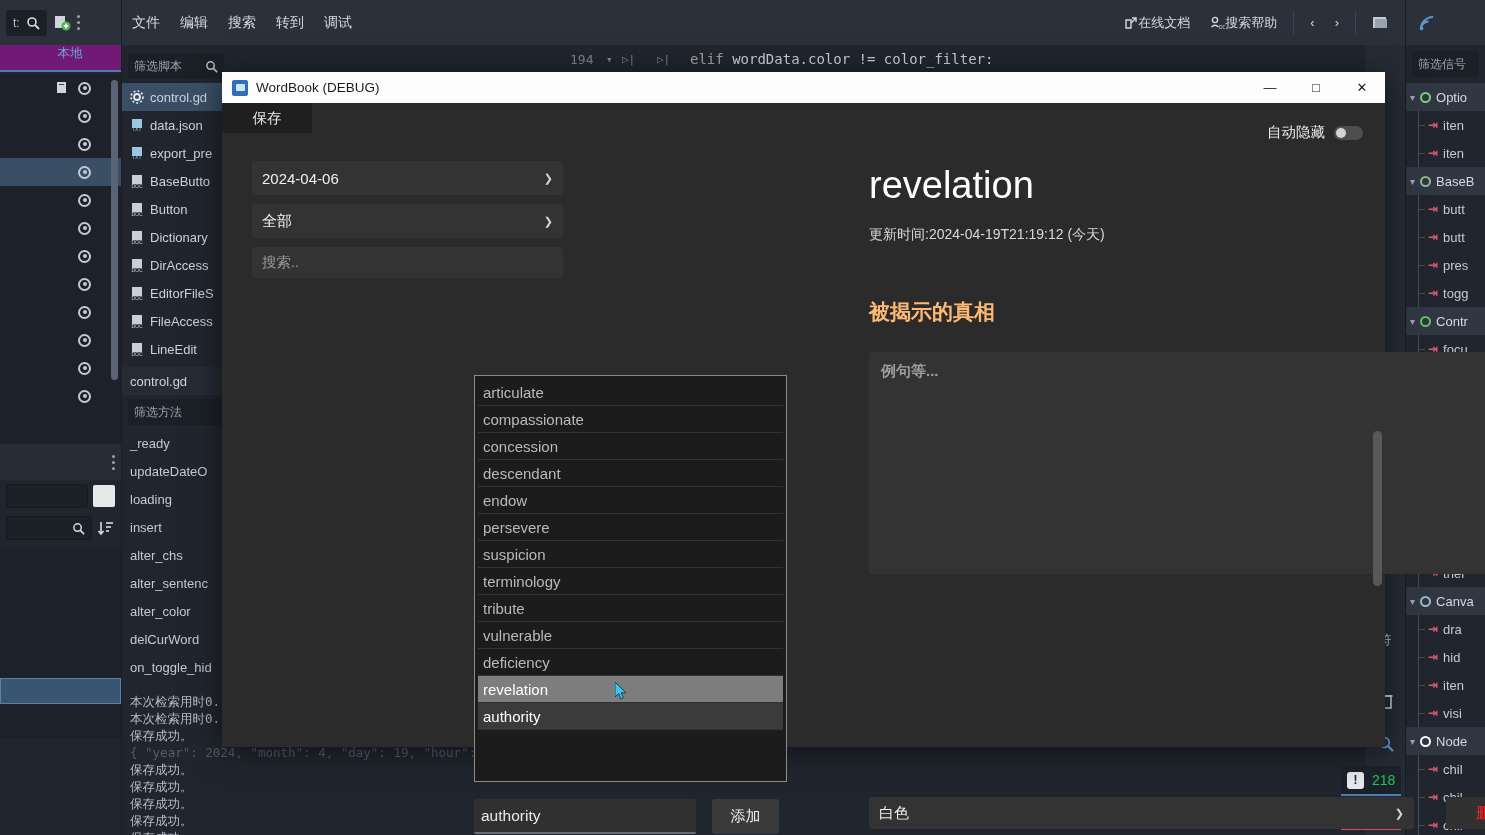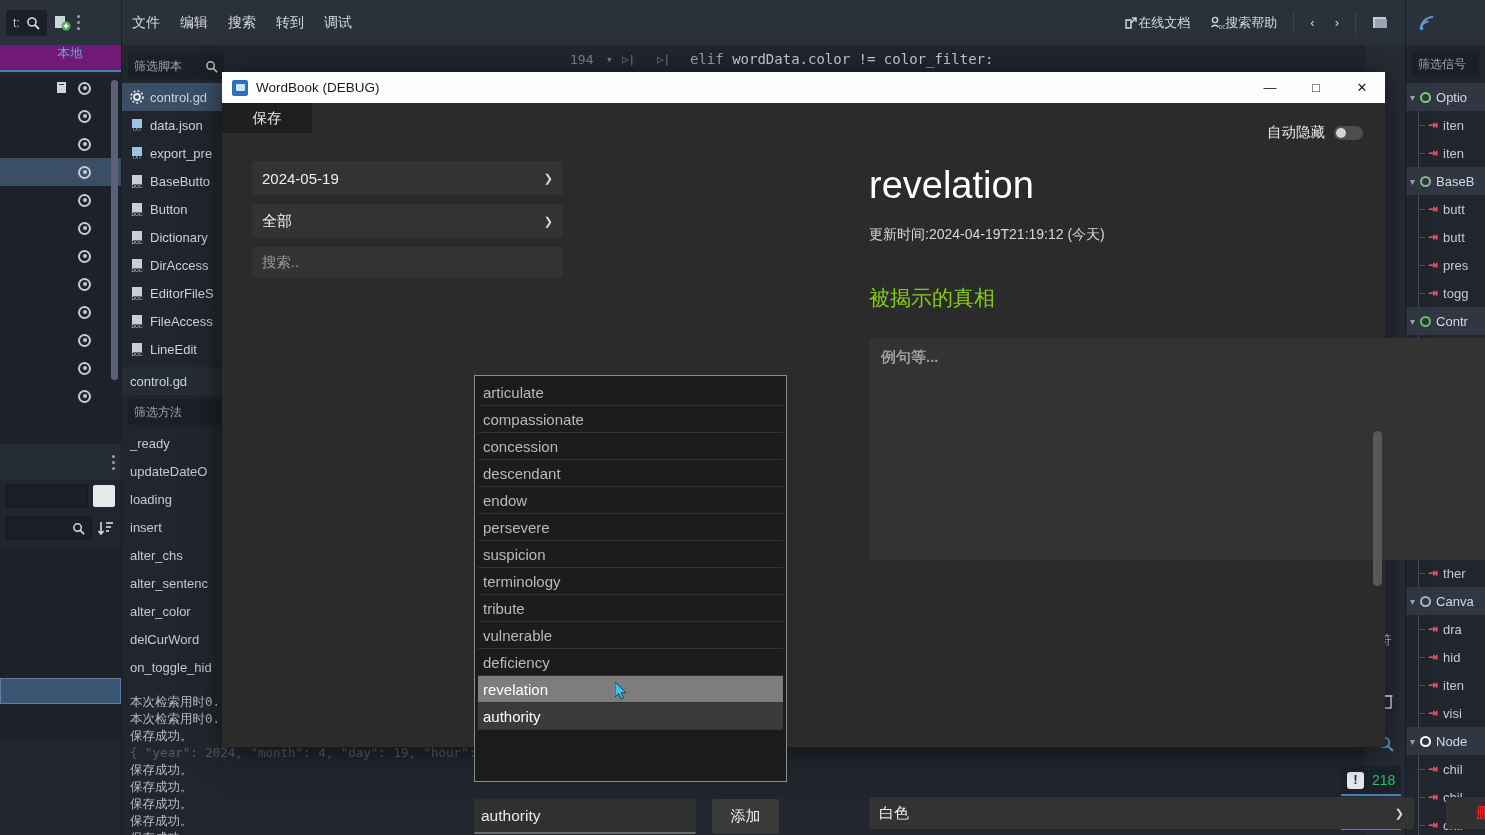--- a/index.html
+++ b/index.html
@@ -179,21 +179,21 @@
   .wb-color .v { color: #efefef; font-size: 15px; }
   .wb-color .c { margin-left: auto; color: #d7d7d7; font-size: 11px; }
   .wb-del { position: absolute; left: 1224px; top: 694px; width: 90px; height: 32px;
             background: #313131; border-radius: 3px; display: flex; align-items: center;
             justify-content: center; }
   .wb-del span { color: #ff2020; font-size: 15px; }
 
   .rightcol { position: absolute; left: 647px; top: 60px; right: 60px; }
   .wb-word { color: #ffffff; font-size: 38px; font-weight: normal; line-height: 44px; }
   .wb-meta { color: #d8d8d8; font-size: 14px; margin-top: 19px; }
-  .wb-chs { color: #84cc16; font-size: 21px; font-weight: normal; margin-top: 40px; }
+  .wb-chs { color: #fdba74; font-size: 21px; font-weight: bold; margin-top: 54px; }
   .wb-sent { margin-top: 26px; width: 655px; height: 222px; background: #333333;
              border-radius: 2px; padding: 10px 12px; }
   .wb-sent .ph { color: #9e9e9e; font-size: 15px; font-weight: bold; }
   .autohide { position: absolute; right: 22px; top: 20px; display: flex;
               align-items: center; gap: 9px; }
   .autohide .lbl { color: #eaeaea; font-size: 14.5px; }
   .toggle { width: 29px; height: 14px; border-radius: 8px; background: #4e4e4e;
             display: flex; align-items: center; padding: 0 2px; }
   .toggle i { width: 10px; height: 10px; border-radius: 50%; background: #d4d4d4; display: block; }
 
@@ -729,21 +729,21 @@
       </div>
     </div>
 
     <div class="dlg-body">
       <div class="savebar">
         <span>保存</span>
       </div>
 
       <div class="leftcol">
         <div class="wb-select">
-          <span class="v">2024-05-19</span>
+          <span class="v">2024-04-06</span>
           <span class="c">❯</span>
         </div>
         <div class="wb-select">
           <span class="v">全部</span>
           <span class="c">❯</span>
         </div>
         <div class="wb-search">
           <span class="ph">搜索..</span>
         </div>
       </div>

